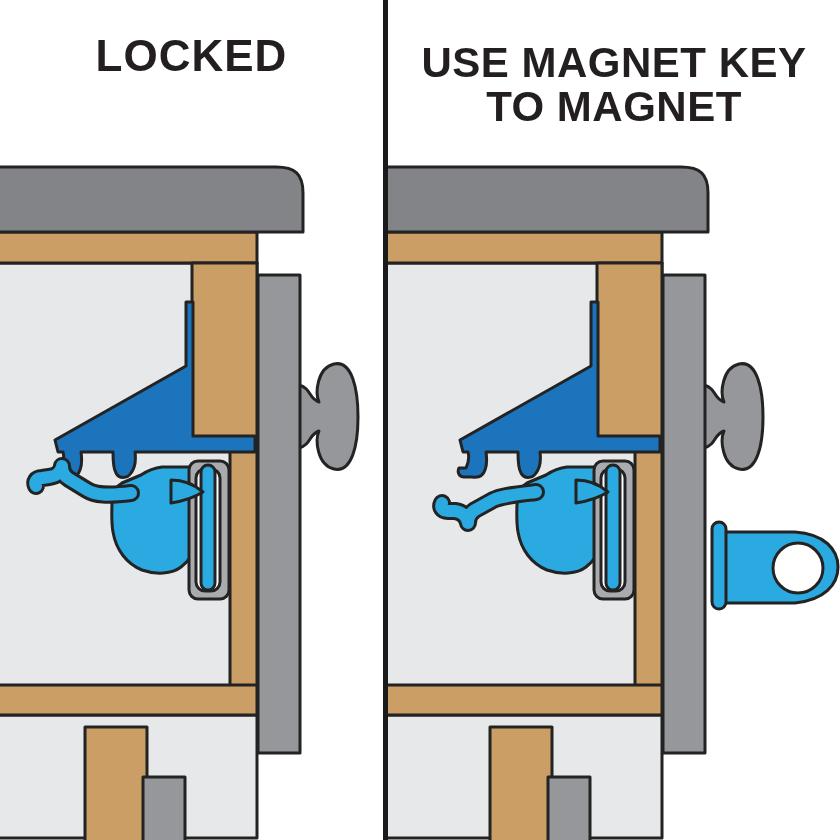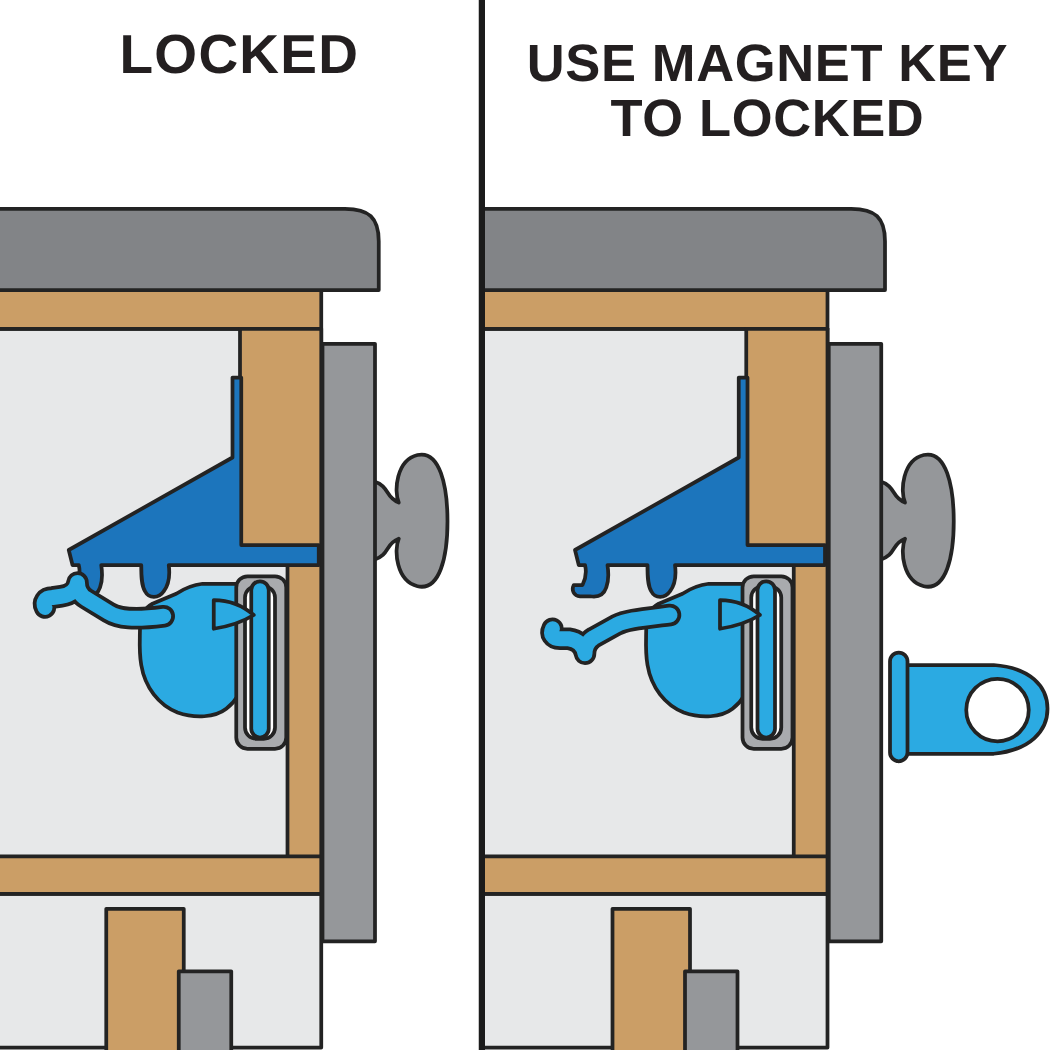--- a/index.html
+++ b/index.html
@@ -28,20 +28,21 @@
   .svg-unlocked{left:385px;}
   .divider{
     position:absolute;top:0;left:383px;width:5px;height:840px;
     background:var(--divider_black);z-index:5;
   }
   .title{
     position:absolute;z-index:6;
     color:var(--title_color);
     font-weight:bold;
     text-align:center;
+    margin-top:12px;
   }
   .title-left{left:0;top:22px;width:383px;font-size:44px;line-height:44px;letter-spacing:1px;}
   .title-right{left:388px;top:29px;width:452px;font-size:42px;line-height:44px;letter-spacing:0.5px;}
   
   .f-counter{fill:var(--counter_gray);}
   .f-door{fill:var(--door_gray);}
   .f-bracket{fill:var(--bracket_gray);}
   .f-int{fill:var(--interior_gray);}
   .f-tan{fill:var(--wood_tan);}
   .f-dark{fill:var(--lock_dark_blue);}
@@ -52,21 +53,21 @@
   .hook-over{fill:none;stroke:var(--latch_light_blue);stroke-width:12;stroke-linecap:round;stroke-linejoin:round;}
 </style>
 </head>
 <body>
 
 <div class="stage">
 
   <div class="title title-left">LOCKED</div>
   <div class="title title-right">
     <div>USE MAGNET KEY</div>
-    <div>TO LOCKED</div>
+    <div>TO MAGNET</div>
   </div>
 
   <svg class="panel-svg svg-locked" width="455" height="840" viewBox="385 0 455 840">
     <defs>
 
       <g id="cabinet-base">
 
         <rect class="f-int ol" x="384" y="263" width="278" height="452"></rect>
 
         <rect class="f-int ol" x="384" y="715" width="278" height="123"></rect>

